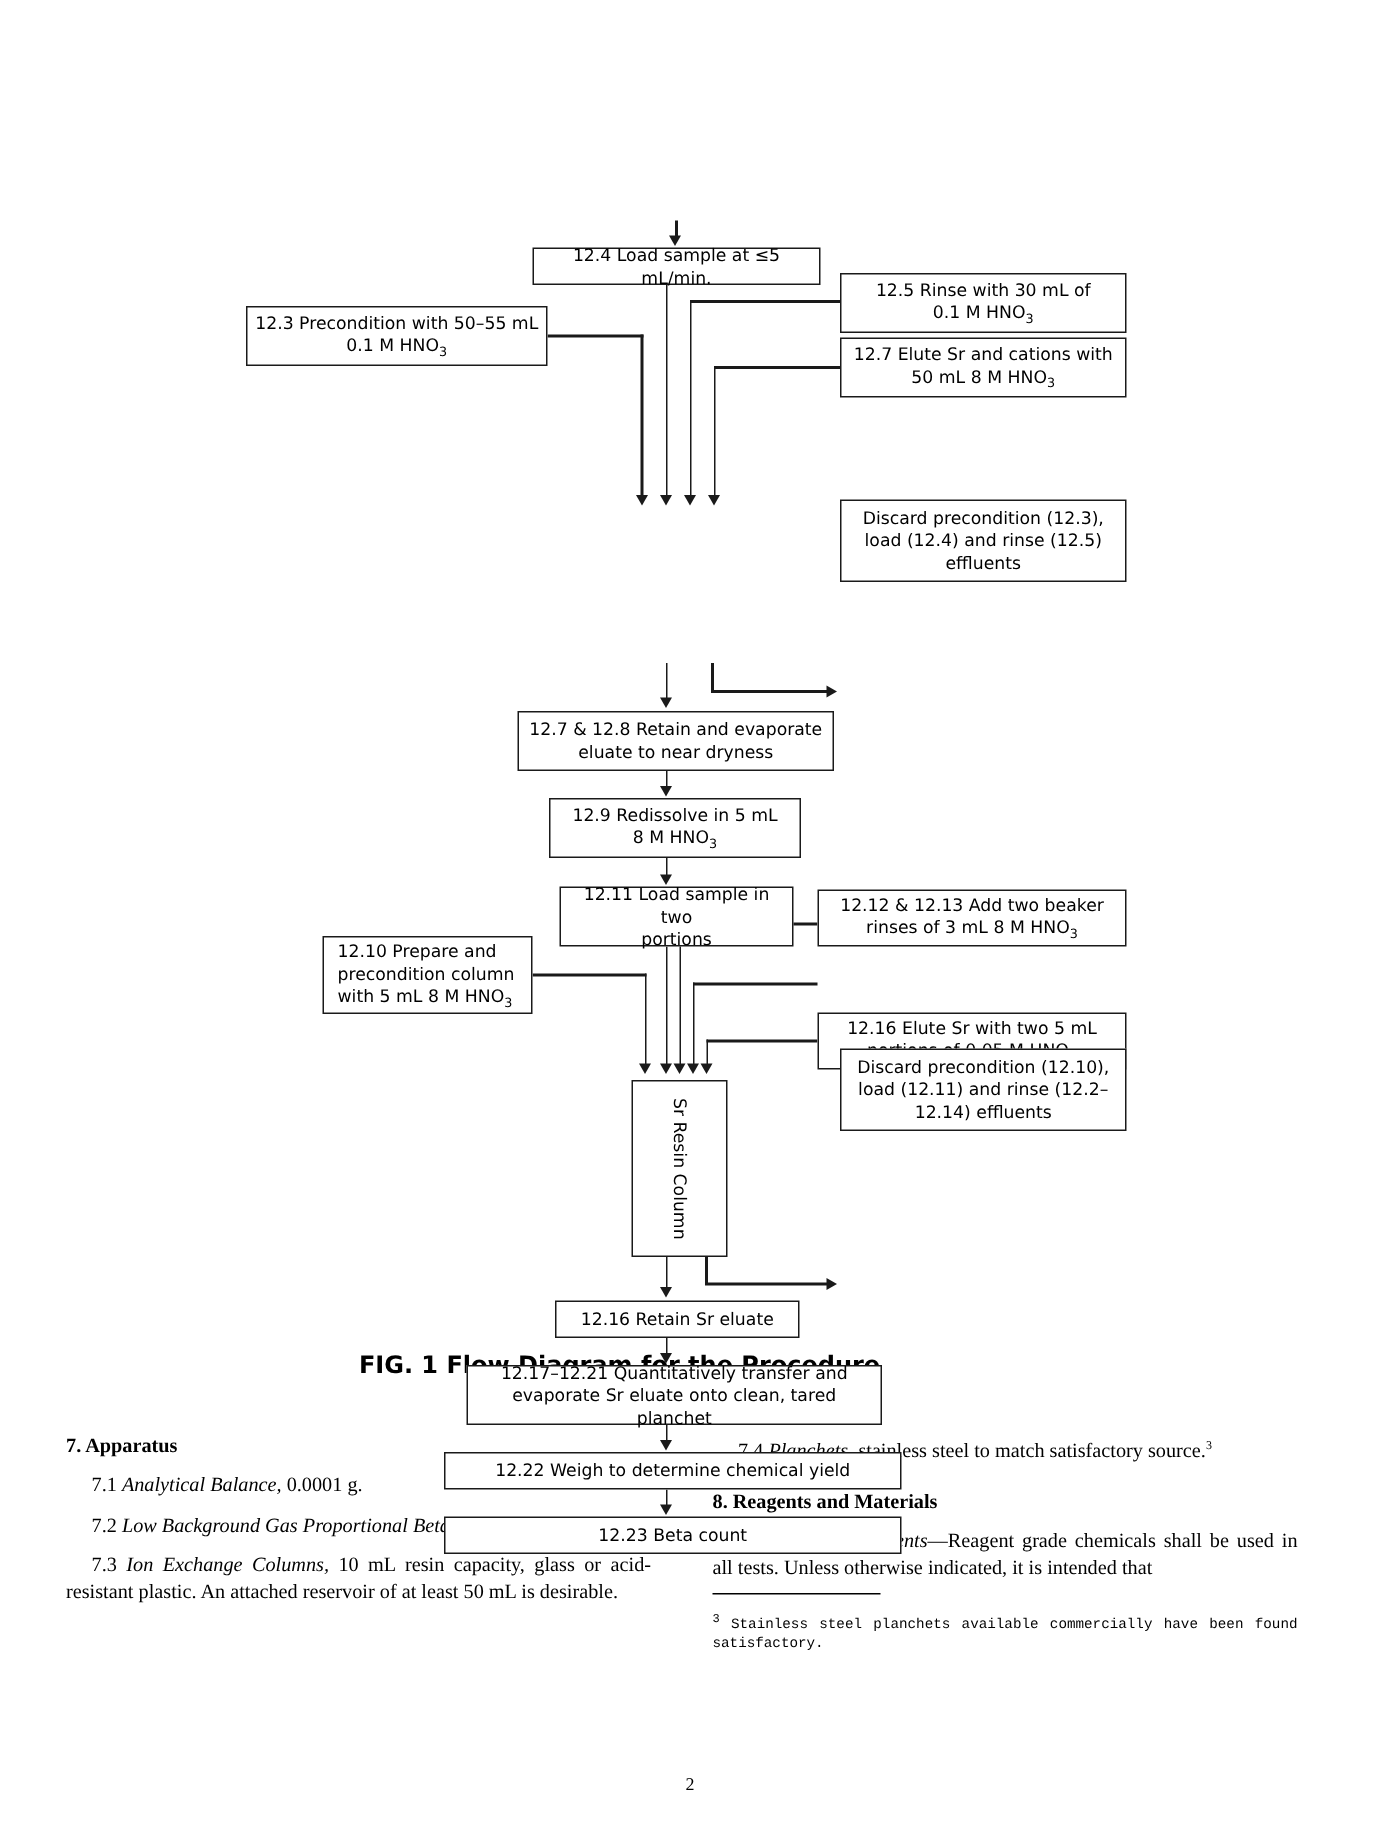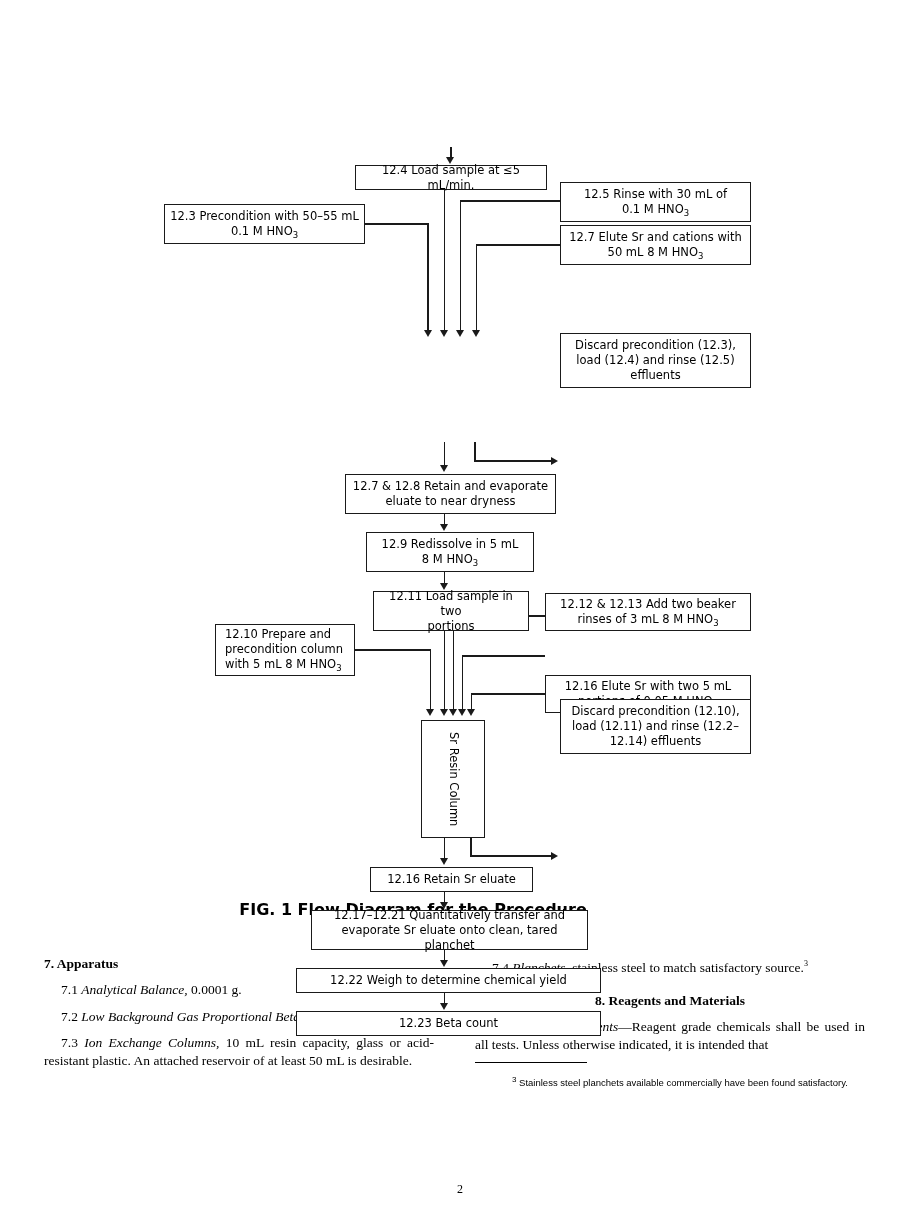--- a/index.html
+++ b/index.html
@@ -93,22 +93,21 @@
     text-align:justify;
     font-family:"Liberation Serif", serif;
   }
   .para .ind{padding-left:17px;}
   .it{font-style:italic;}
   .fn-rule{
     border-top:1px solid #000;width:112px;margin:6px 0 6px 0;height:0;
   }
   .footnote{
     font-size:9.5px;line-height:13px;text-align:justify;
-    font-family:Liberation Sans, sans-serif;
-    margin-left:37px;
+    font-family:Liberation Mono, monospace;
   }
   .footnote sup, .para sup{font-size:8px;vertical-align:super;}
   .page-num{
     position:absolute;left:0;top:1182px;width:920px;text-align:center;
     font-size:12px;font-family:"Liberation Serif", serif;
   }
 </style>
 </head>
 <body>
 
@@ -321,21 +320,21 @@
       <p class="para" data-name="paragraph-7-3">
         <span class="ind"></span><span data-name="p73-number">7.3 </span><span class="it" data-name="p73-italic">Ion Exchange Columns,</span><span data-name="p73-rest"> 10 mL resin capacity, glass or acid-resistant plastic. An attached reservoir of at least 50 mL is desirable.</span>
       </p>
     </div>
 
     <div class="col col-right" data-name="column-right">
       <p class="para" data-name="paragraph-7-4">
         <span class="ind"></span><span data-name="p74-number">7.4 </span><span class="it" data-name="p74-italic">Planchets,</span><span data-name="p74-rest"> stainless steel to match satisfactory source.</span><sup data-name="p74-footnote-ref">3</sup>
       </p>
 
-      <div class="sec-head" data-name="section-8-heading" style="margin-top:16px;text-align:center;">8.  Reagents and Materials</div>
+      <div class="sec-head" data-name="section-8-heading" style="margin-top:16px;">8.  Reagents and Materials</div>
 
       <p class="para" data-name="paragraph-8-1">
         <span class="ind"></span><span data-name="p81-number">8.1 </span><span class="it" data-name="p81-italic">Purity of Reagents</span><span data-name="p81-rest">—Reagent grade chemicals shall be used in all tests. Unless otherwise indicated, it is intended that</span>
       </p>
 
       <div class="fn-rule" data-name="footnote-rule"></div>
 
       <p class="footnote" data-name="footnote-3">
         <sup data-name="footnote-marker">3</sup><span data-name="footnote-text"> Stainless steel planchets available commercially have been found satisfactory.</span>
       </p>

